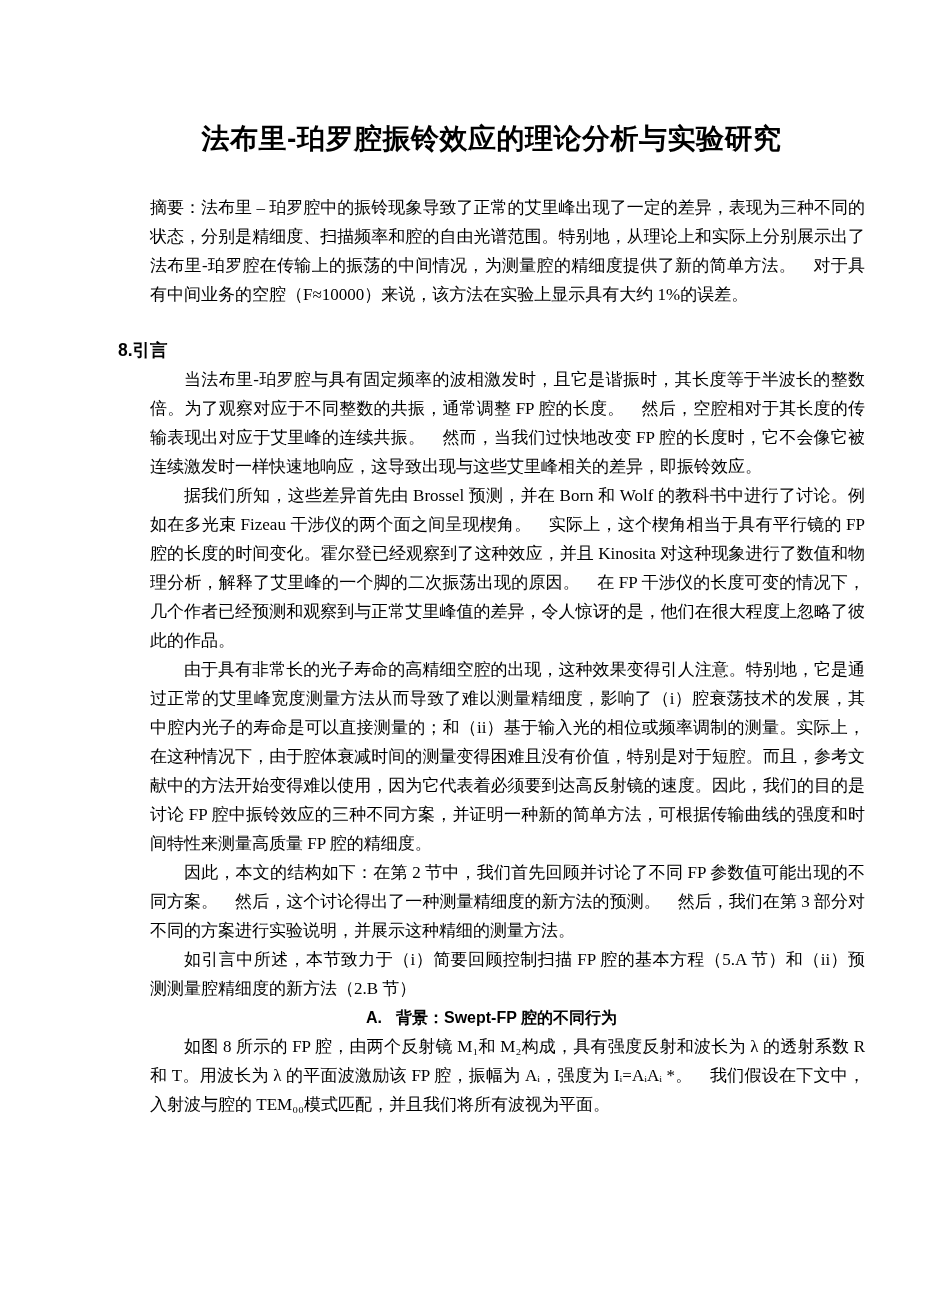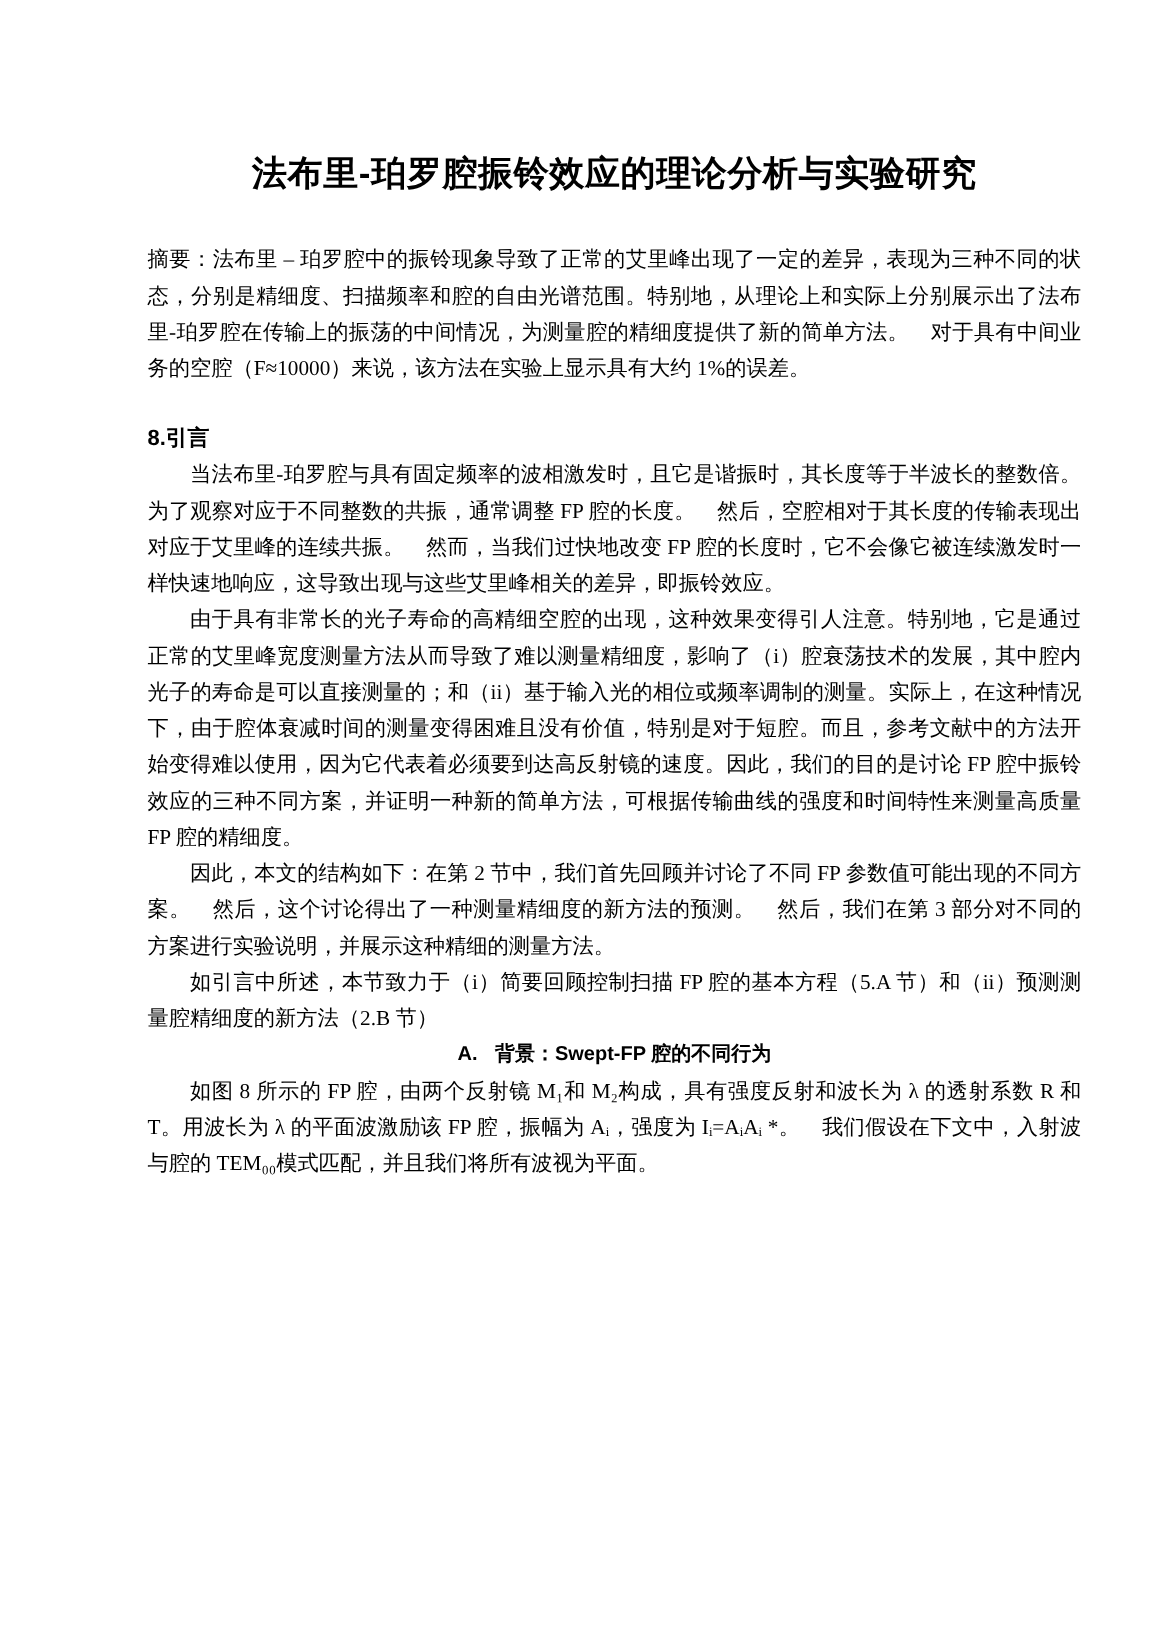--- a/index.html
+++ b/index.html
@@ -32,20 +32,21 @@
     font-size: 17px;
     line-height: 20px;
     text-align: center;
   }
   p { margin: 0; }
   .bodytext {
     font-family: "Liberation Serif", serif;
     font-size: 17px;
     line-height: 29px;
     text-align: justify;
+    margin-left: 32px;
   }
   .abstract { margin-top: 36px; }
   .indent { text-indent: 2em; }
   .sec {
     margin: 0;
     font-family: "Liberation Sans", sans-serif;
     font-weight: bold;
     font-size: 17.5px;
     line-height: 29px;
     text-align: left;
@@ -69,20 +70,21 @@
 
     <h1 class="title">法布里-珀罗腔振铃效应的理论分析与实验研究</h1>
 
 
     <p class="bodytext abstract">摘要：法布里 – 珀罗腔中的振铃现象导致了正常的艾里峰出现了一定的差异，表现为三种不同的状态，分别是精细度、扫描频率和腔的自由光谱范围。特别地，从理论上和实际上分别展示出了法布里-珀罗腔在传输上的振荡的中间情况，为测量腔的精细度提供了新的简单方法。　对于具有中间业务的空腔（F≈10000）来说，该方法在实验上显示具有大约 1%的误差。</p>
 
     <h2 class="sec sec-gap">8.引言</h2>
 
     <p class="bodytext indent">当法布里-珀罗腔与具有固定频率的波相激发时，且它是谐振时，其长度等于半波长的整数倍。为了观察对应于不同整数的共振，通常调整 FP 腔的长度。　然后，空腔相对于其长度的传输表现出对应于艾里峰的连续共振。　然而，当我们过快地改变 FP 腔的长度时，它不会像它被连续激发时一样快速地响应，这导致出现与这些艾里峰相关的差异，即振铃效应。</p>
 
+    <p class="bodytext indent">据我们所知，这些差异首先由 Brossel 预测，并在 Born 和 Wolf 的教科书中进行了讨论。例如在多光束 Fizeau 干涉仪的两个面之间呈现楔角。　实际上，这个楔角相当于具有平行镜的 FP 腔的长度的时间变化。霍尔登已经观察到了这种效应，并且 Kinosita 对这种现象进行了数值和物理分析，解释了艾里峰的一个脚的二次振荡出现的原因。　在 FP 干涉仪的长度可变的情况下，几个作者已经预测和观察到与正常艾里峰值的差异，令人惊讶的是，他们在很大程度上忽略了彼此的作品。</p>
 
     <p class="bodytext indent">由于具有非常长的光子寿命的高精细空腔的出现，这种效果变得引人注意。特别地，它是通过正常的艾里峰宽度测量方法从而导致了难以测量精细度，影响了（i）腔衰荡技术的发展，其中腔内光子的寿命是可以直接测量的；和（ii）基于输入光的相位或频率调制的测量。实际上，在这种情况下，由于腔体衰减时间的测量变得困难且没有价值，特别是对于短腔。而且，参考文献中的方法开始变得难以使用，因为它代表着必须要到达高反射镜的速度。因此，我们的目的是讨论 FP 腔中振铃效应的三种不同方案，并证明一种新的简单方法，可根据传输曲线的强度和时间特性来测量高质量 FP 腔的精细度。</p>
 
     <p class="bodytext indent">因此，本文的结构如下：在第 2 节中，我们首先回顾并讨论了不同 FP 参数值可能出现的不同方案。　然后，这个讨论得出了一种测量精细度的新方法的预测。　然后，我们在第 3 部分对不同的方案进行实验说明，并展示这种精细的测量方法。</p>
 
 
     <p class="bodytext indent">如引言中所述，本节致力于（i）简要回顾控制扫描 FP 腔的基本方程（5.A 节）和（ii）预测测量腔精细度的新方法（2.B 节）</p>
 
     <h3 class="subsec">
       <span class="subsec-label">A.</span><span>背景：Swept-FP 腔的不同行为</span>

